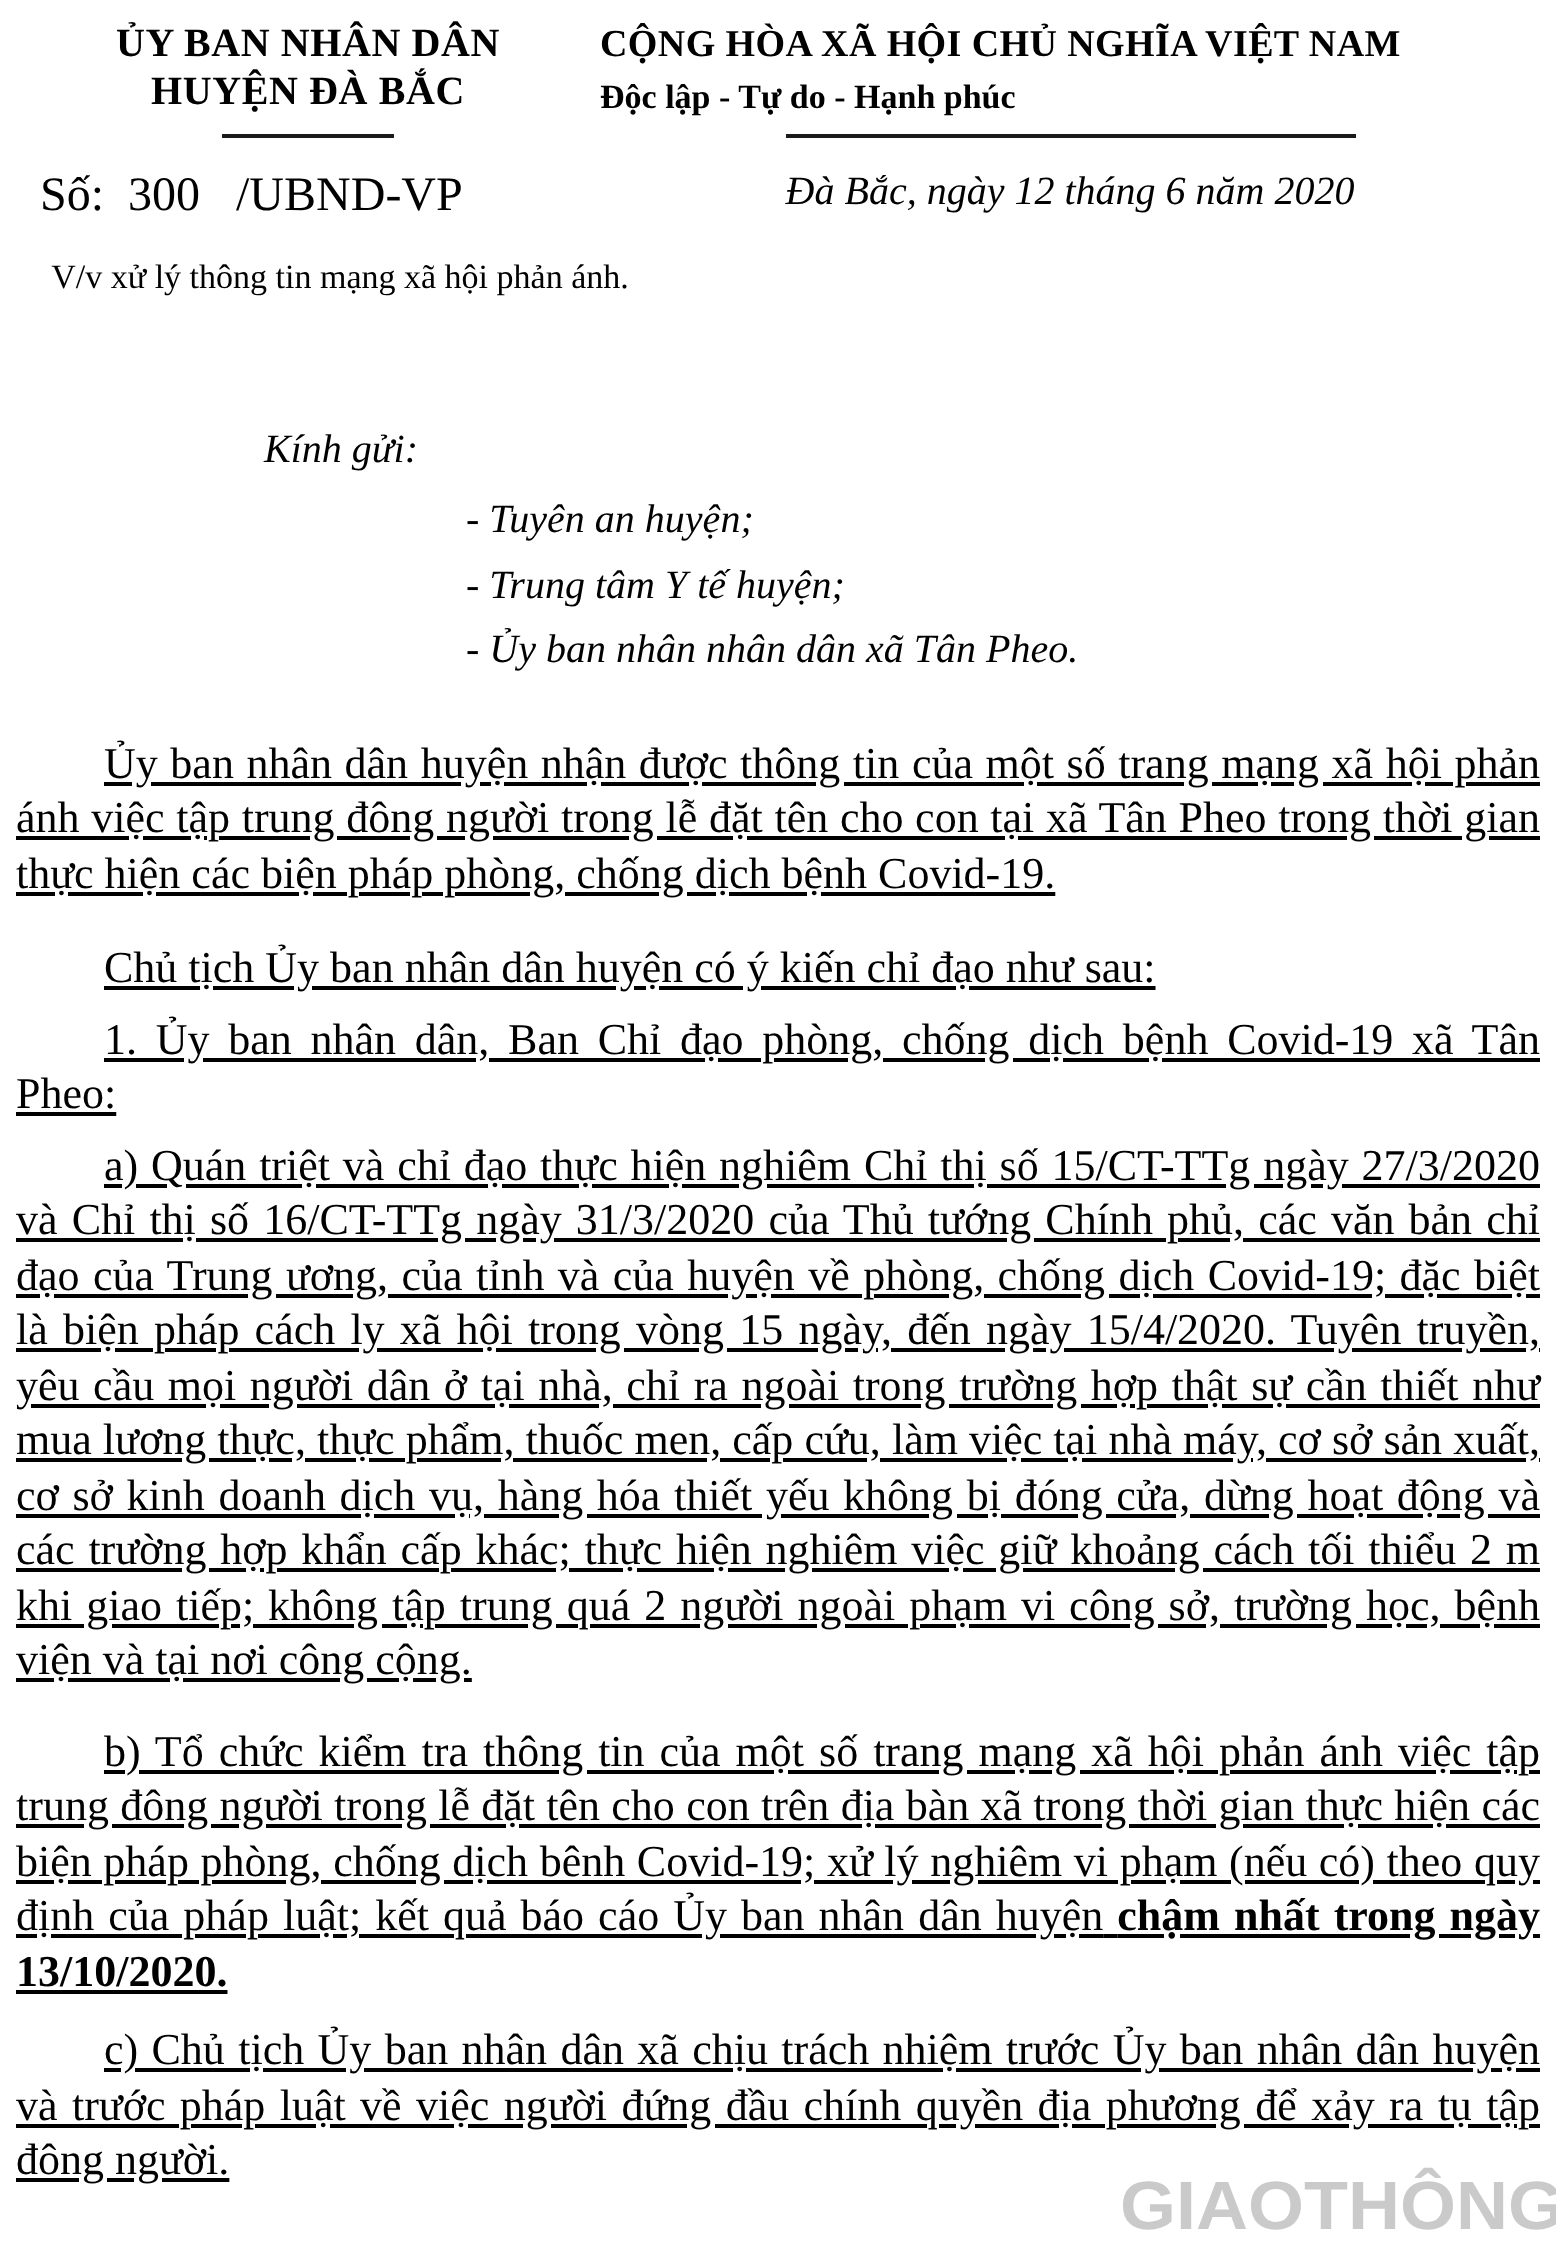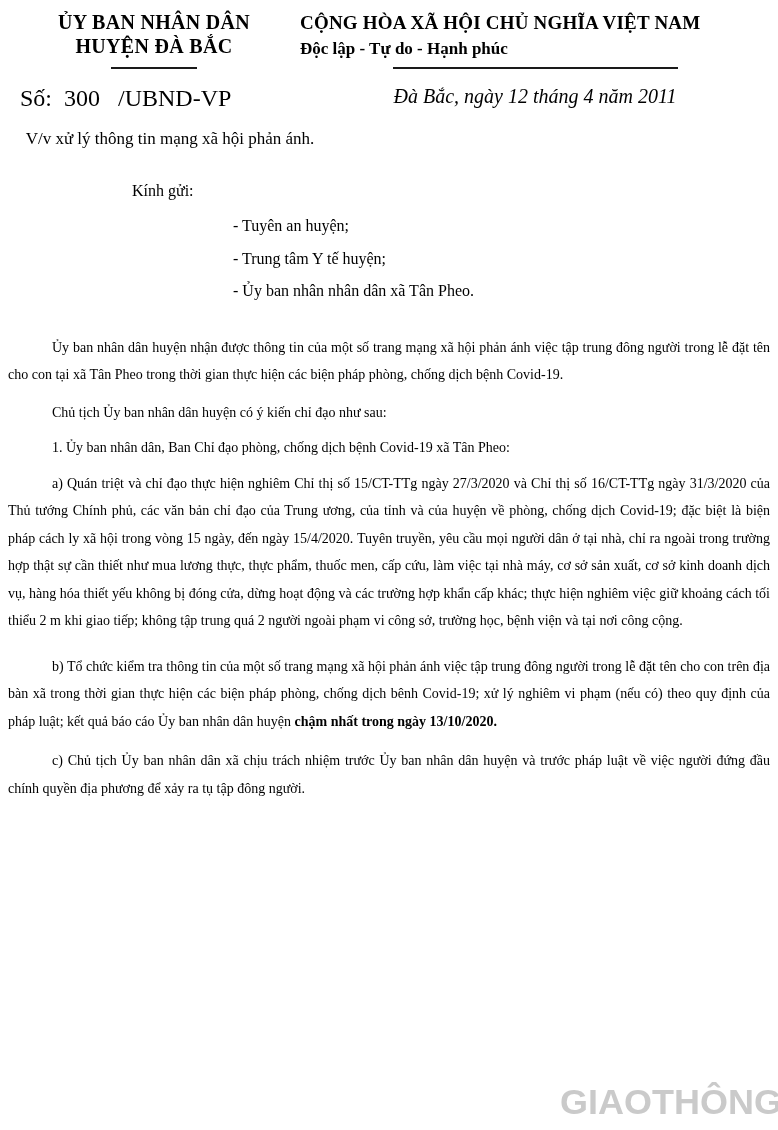--- a/index.html
+++ b/index.html
@@ -59,35 +59,36 @@
   
   .subject {
     width: 300px;
     margin: 14px 0 0 12px;
     text-align: center;
     font-size: 17px;
     line-height: 26px;
   }
 
   
-  .salutation { margin-top: 25px; font-size: 16px; }
+  .salutation { margin-top: 59px; font-size: 20px; font-style: italic; }
   .salutation-label { margin-left: 124px; line-height: 28px; }
   .recipient-list { margin-left: 225px; margin-top: 5px; }
   .recipient-item { line-height: 32.5px; }
 
   
   .para {
-    font-size: 14px;
+    font-size: 22px;
     line-height: 27.5px;
     text-align: justify;
     text-indent: 44px;
     margin-top: 8px;
+    text-decoration: underline;
   }
   .para.p1 { margin-top: 26px; }
-  .para.p2 { margin-top: 10px; }
+  .para.p2 { margin-top: 20px; }
   .para.p5 { margin-top: 18px; }
   .para.p6 { margin-top: 12px; }
   .bold { font-weight: bold; }
 
   
   .watermark {
     position: absolute;
     right: -4px;
     bottom: 6px;
     font-family: "Liberation Sans", "DejaVu Sans", sans-serif;
@@ -113,21 +114,21 @@
     </div>
     <div class="hdr-right">
       <div class="l1">CỘNG HÒA XÃ HỘI CHỦ NGHĨA VIỆT NAM</div>
       <div class="l2">Độc lập - Tự do - Hạnh phúc</div>
       <div class="rule-right"></div>
     </div>
   </div>
 
   <div class="meta-row">
     <div class="doc-number">Số:  300   /UBND-VP</div>
-    <div class="place-date">Đà Bắc, ngày 12 tháng 4 năm 2011</div>
+    <div class="place-date">Đà Bắc, ngày 12 tháng 6 năm 2020</div>
   </div>
 
   <div class="subject">V/v xử lý thông tin mạng xã hội phản ánh.</div>
 
   <div class="salutation">
     <div class="salutation-label">Kính gửi:</div>
     <div class="recipient-list">
       <div class="recipient-item">- Tuyên an huyện;</div>
       <div class="recipient-item">- Trung tâm Y tế huyện;</div>
       <div class="recipient-item">- Ủy ban nhân nhân dân xã Tân Pheo.</div>

